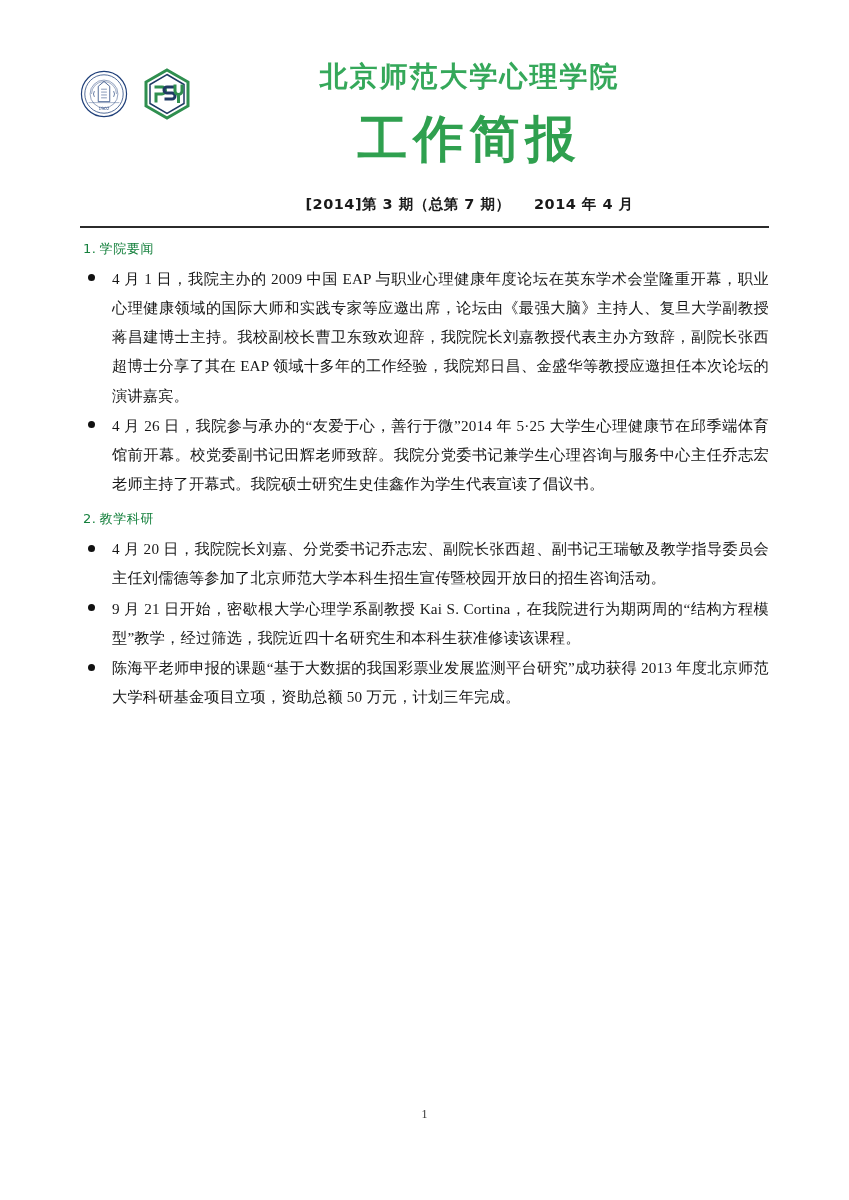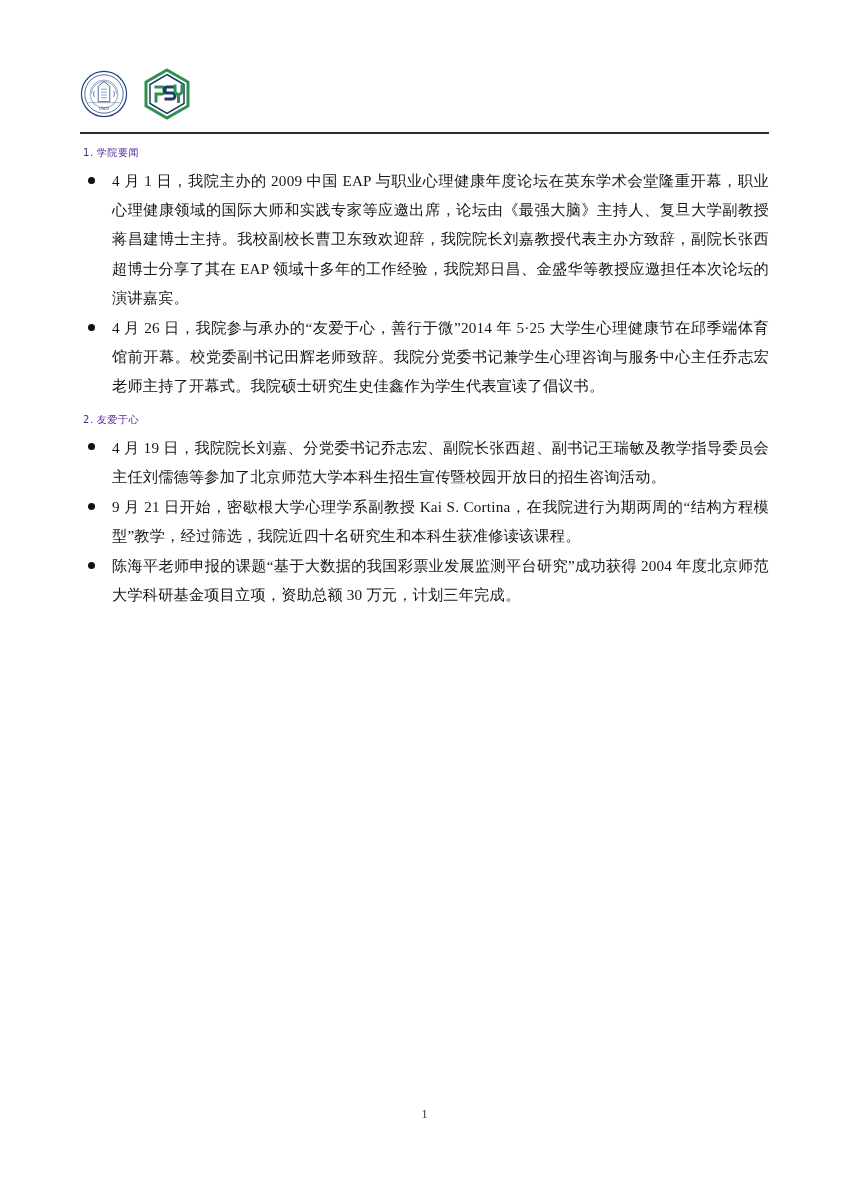--- a/index.html
+++ b/index.html
@@ -94,23 +94,23 @@
     border-top: 2.6px solid #2b2b2b;
     margin-top: 12px;
   }
 
   
   .section {
     margin-top: 12px;
   }
   .section-heading {
     font-family: "DejaVu Sans", "Liberation Sans", sans-serif;
-    font-size: 10px;
+    font-size: 13px;
     font-weight: normal;
-    color: #4c1d95;
+    color: #15803d;
     letter-spacing: 0.6px;
     margin: 10px 0 6px 3px;
   }
   .section-heading .sec-num {
     margin-right: 3px;
   }
 
   ul.bullets {
     list-style: none;
     margin: 0;
@@ -184,20 +184,28 @@
         <svg viewBox="0 0 100 104" width="50" height="52" aria-hidden="true">
           <polygon points="50,4 92,28 92,76 50,100 8,76 8,28" fill="none" stroke="#2f8f4f" stroke-width="6"></polygon>
           <polygon points="50,13 84,33 84,71 50,91 16,71 16,33" fill="none" stroke="#1f3a63" stroke-width="3"></polygon>
           <path d="M28 38 h12 a7 7 0 0 1 0 14 h-12 v14" fill="none" stroke="#2f8f4f" stroke-width="6" stroke-linecap="square"></path>
           <path d="M62 38 h-12 a6 6 0 0 0 0 12 h10 a6 6 0 0 1 0 12 h-12" fill="none" stroke="#1f3a63" stroke-width="6" stroke-linecap="square"></path>
           <path d="M66 36 v10 a7 7 0 0 0 14 0 v-10 M73 53 v14" fill="none" stroke="#2f8f4f" stroke-width="6" stroke-linecap="square"></path>
         </svg>
       </span>
     </div>
 
+    <div class="masthead-text">
+      <div class="school-name">北京师范大学心理学院</div>
+      <div class="bulletin-title">工作简报</div>
+      <div class="issue-line">
+        <span>[2014]第 3 期（总第 7 期）</span>
+        <span class="issue-date">2014 年 4 月</span>
+      </div>
+    </div>
   </div>
 
   <div class="rule"></div>
 
   <div class="section">
     <div class="section-heading">
       <span class="sec-num">1.</span><span>学院要闻</span>
     </div>
     <ul class="bullets">
       <li>
@@ -206,33 +214,33 @@
       </li>
       <li>
         <span class="dot"></span>
         <span>4 月 26 日，我院参与承办的“友爱于心，善行于微”2014 年 5·25 大学生心理健康节在邱季端体育馆前开幕。校党委副书记田辉老师致辞。我院分党委书记兼学生心理咨询与服务中心主任乔志宏老师主持了开幕式。我院硕士研究生史佳鑫作为学生代表宣读了倡议书。</span>
       </li>
     </ul>
   </div>
 
   <div class="section">
     <div class="section-heading">
-      <span class="sec-num">2.</span><span>友爱于心</span>
+      <span class="sec-num">2.</span><span>教学科研</span>
     </div>
     <ul class="bullets">
       <li>
         <span class="dot"></span>
-        <span>4 月 19 日，我院院长刘嘉、分党委书记乔志宏、副院长张西超、副书记王瑞敏及教学指导委员会主任刘儒德等参加了北京师范大学本科生招生宣传暨校园开放日的招生咨询活动。</span>
+        <span>4 月 20 日，我院院长刘嘉、分党委书记乔志宏、副院长张西超、副书记王瑞敏及教学指导委员会主任刘儒德等参加了北京师范大学本科生招生宣传暨校园开放日的招生咨询活动。</span>
       </li>
       <li>
         <span class="dot"></span>
         <span>9 月 21 日开始，密歇根大学心理学系副教授 Kai S. Cortina，在我院进行为期两周的“结构方程模型”教学，经过筛选，我院近四十名研究生和本科生获准修读该课程。</span>
       </li>
       <li>
         <span class="dot"></span>
-        <span>陈海平老师申报的课题“基于大数据的我国彩票业发展监测平台研究”成功获得 2004 年度北京师范大学科研基金项目立项，资助总额 30 万元，计划三年完成。</span>
+        <span>陈海平老师申报的课题“基于大数据的我国彩票业发展监测平台研究”成功获得 2013 年度北京师范大学科研基金项目立项，资助总额 50 万元，计划三年完成。</span>
       </li>
     </ul>
   </div>
 
   <div class="page-number">1</div>
 
 </div>
 
 </body></html>

